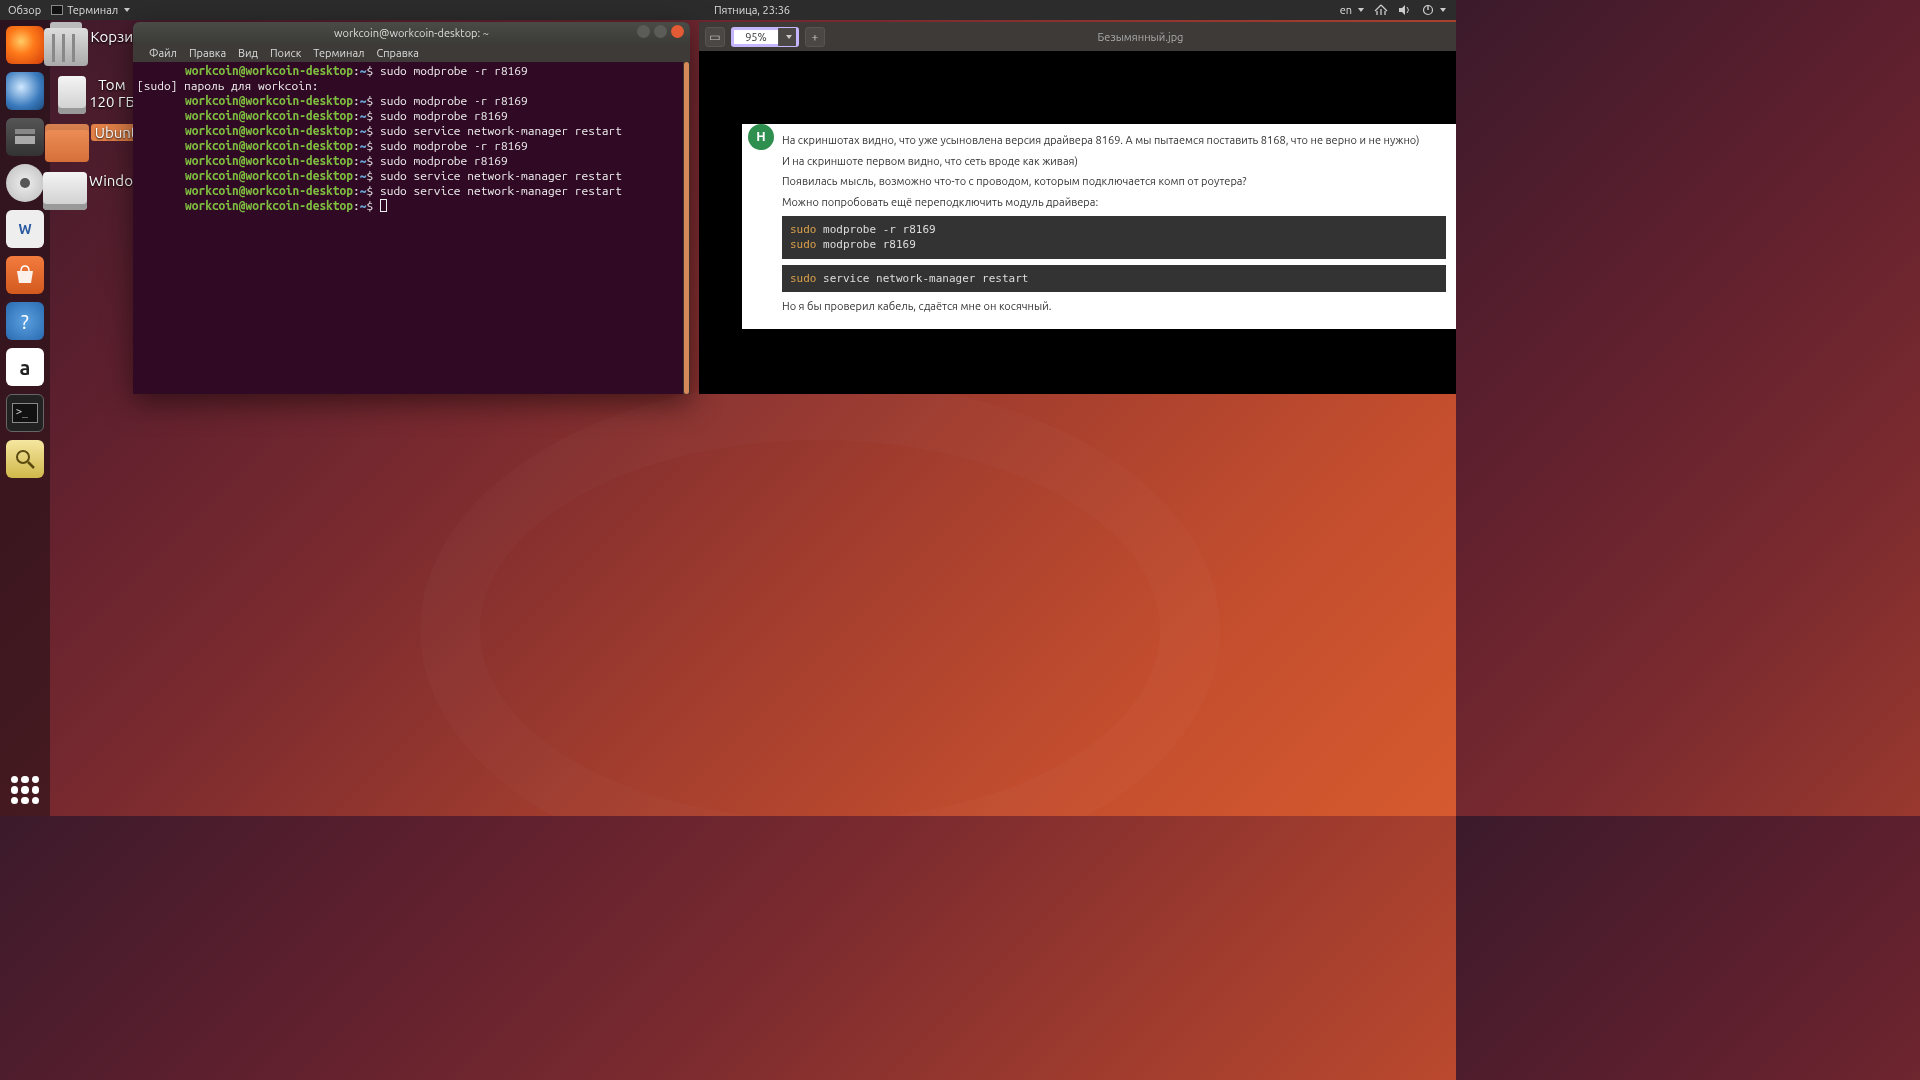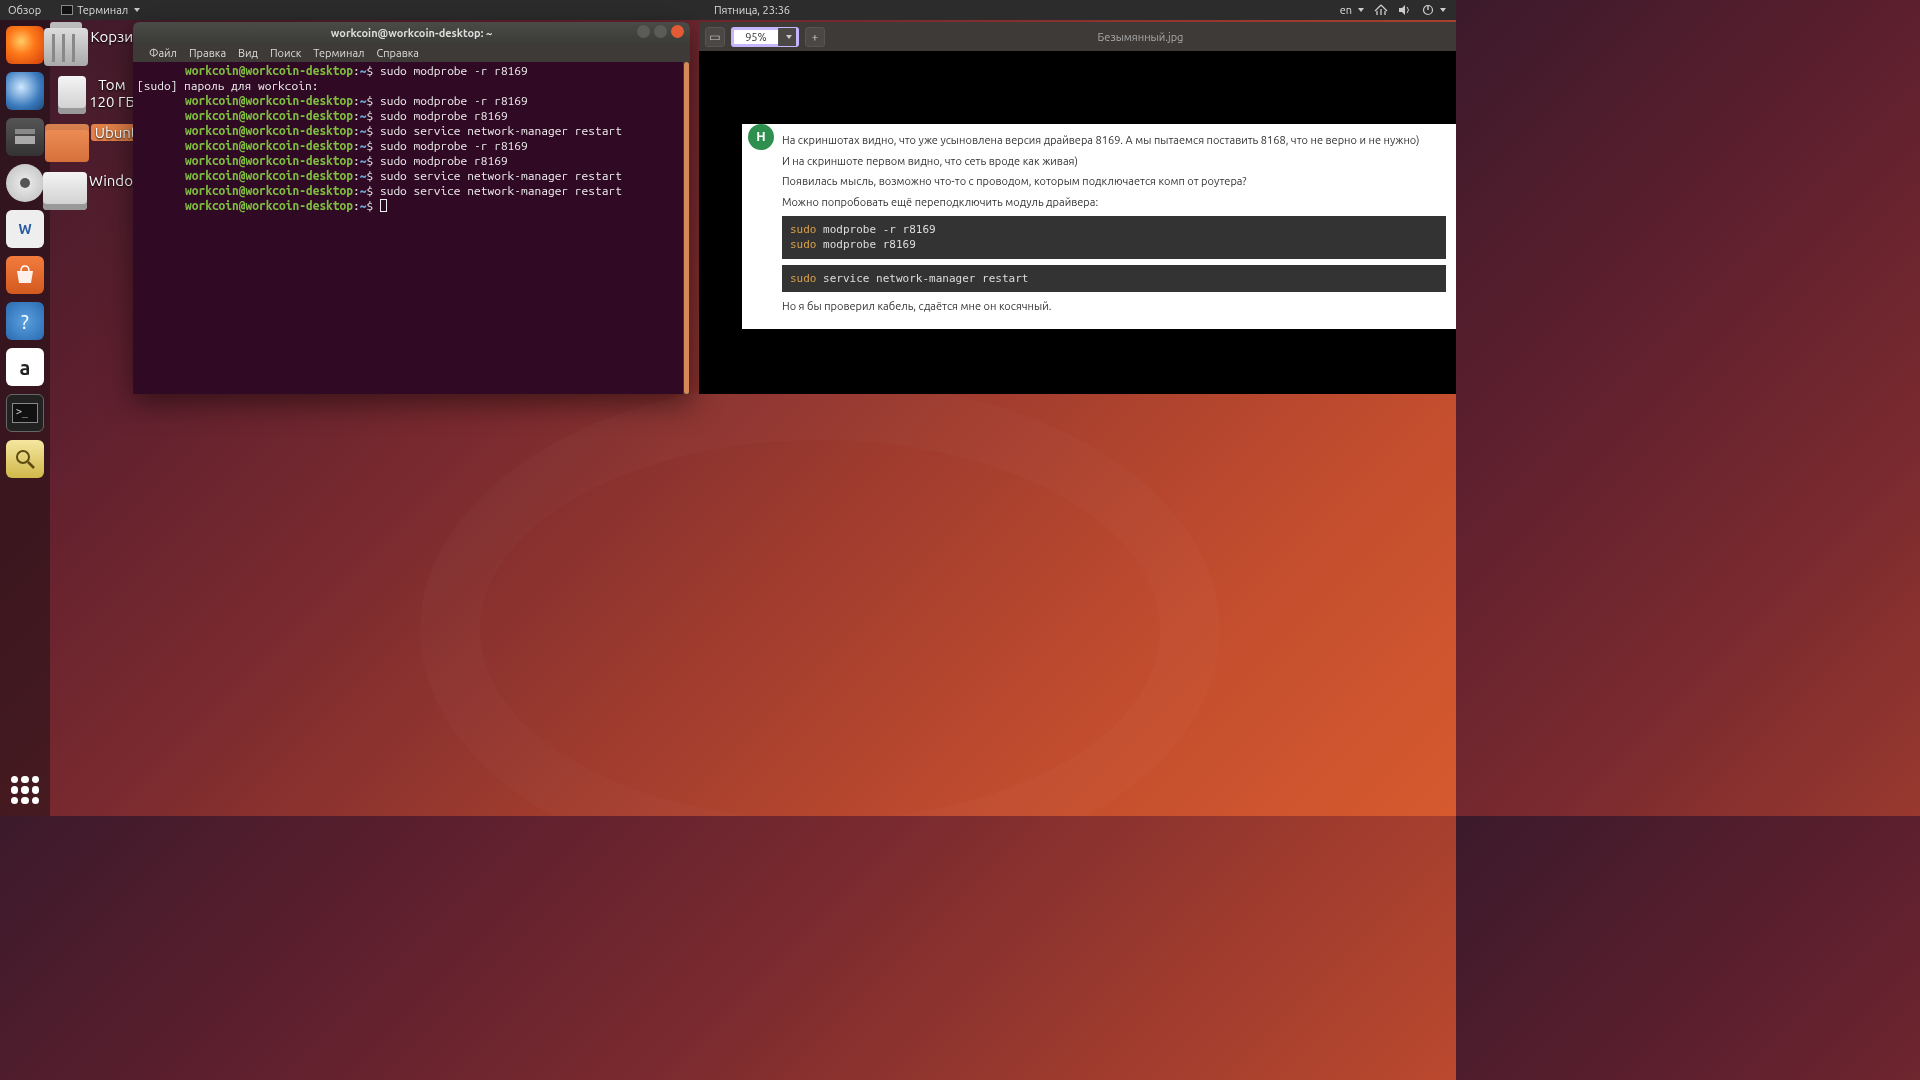--- a/index.html
+++ b/index.html
@@ -9,21 +9,21 @@
   position: relative;
 }
 
 .swirl { position:absolute; left:420px; top:380px; width:800px; height:500px; border:60px solid rgba(255,255,255,0.02); border-radius:50%; }
 
 
 .topbar {
   position: absolute; top:0; left:0; right:0; height:20px;
   background:#2c2c2c; color:#ddd; font-size:11px; display:flex; align-items:center;
 }
-.topbar .left { display:flex; align-items:center; gap:20px; padding-left:8px; }
+.topbar .left { display:flex; align-items:center; gap:10px; padding-left:8px; }
 .topbar .center { position:absolute; left:50%; transform:translateX(-50%);margin-left:24px; }
 .topbar .right { margin-left:auto; display:flex; align-items:center; gap:10px; padding-right:10px; }
 .topbar .item { display:flex; align-items:center; gap:4px; cursor:default; }
 .tri-down { display:inline-block; width:0; height:0; border-left:3px solid transparent; border-right:3px solid transparent; border-top:4px solid #ccc; margin-left:2px; }
 
 
 .launcher { position:absolute; left:0; top:20px; bottom:0; width:50px; background:rgba(30,15,20,0.55); display:flex; flex-direction:column; align-items:center; padding-top:6px; gap:8px; }
 .licon { width:38px; height:38px; border-radius:6px; display:flex; align-items:center; justify-content:center; font-size:20px; cursor:pointer; }
 .licon.firefox { background:radial-gradient(circle at 40% 40%, #ffcc66 0%, #ff7a1a 40%, #d13d0a 100%); }
 .licon.thunderbird { background:radial-gradient(circle at 40% 40%, #cfe8ff 0%, #3a7abd 60%, #1a4a7a 100%); }
@@ -47,21 +47,21 @@
 .trash-glyph { background:linear-gradient(#ddd,#aaa); border-radius:6px 6px 4px 4px; position:relative; }
 .trash-glyph::before { content:""; position:absolute; top:-6px; left:6px; right:6px; height:6px; background:#bbb; border-radius:3px 3px 0 0; }
 .trash-glyph::after { content:""; position:absolute; top:6px; bottom:4px; left:8px; width:3px; background:#888; box-shadow:10px 0 #888, 20px 0 #888; }
 .drive-glyph { background:linear-gradient(#f4f4f4,#ccc); border-radius:4px; box-shadow:inset 0 -6px 0 #999; }
 .folder-glyph { background:linear-gradient(#f0915a,#d6703a); border-radius:3px; box-shadow:inset 0 6px 0 rgba(0,0,0,0.1); }
 .deskicon.sel .label { background:#e28047; border-radius:3px; padding:0 4px; }
 
 
 .termwin { position:absolute; left:133px; top:22px; width:557px; height:372px; border-radius:6px 6px 0 0; box-shadow:0 8px 30px rgba(0,0,0,0.5); overflow:hidden; background:#300a24; }
 .term-titlebar { height:22px; background:linear-gradient(#4a4a46,#3b3b38); display:flex; align-items:center; color:#ddd; font-size:11px; position:relative; }
-.term-titlebar .title { margin:0 auto;font-weight:bold; }
+.term-titlebar .title { margin:0 auto; }
 .term-titlebar .winbtns { position:absolute; right:6px; top:3px; display:flex; gap:4px; }
 .wbtn { width:13px; height:13px; border-radius:50%; background:#5b5b57; cursor:pointer; }
 .wbtn.close { background:#e25b34; }
 .term-menubar { height:18px; background:#3d3a38; display:flex; align-items:center; gap:12px; padding:0 16px; font-size:11px; color:#ddd; }
 .term-menubar span { cursor:pointer; }
 .term-body { position:absolute; top:40px; left:0; right:7px; bottom:0; background:#300a24; padding:1px 4px; font:12px/15px "Ubuntu Mono","DejaVu Sans Mono",monospace; color:#eee; }
 .term-body .scrollbar { position:absolute; right:-7px; top:0; bottom:0; width:7px; background:#3a3330; }
 .term-body .scrollbar .thumb { position:absolute; left:1px; right:1px; top:0; height:100%; background:#d68a59; border-radius:3px; }
 .pr { color:#7fbf3f; font-weight:bold;padding-left:48px; }
 .pp { color:#6aa7d6; font-weight:bold; }

